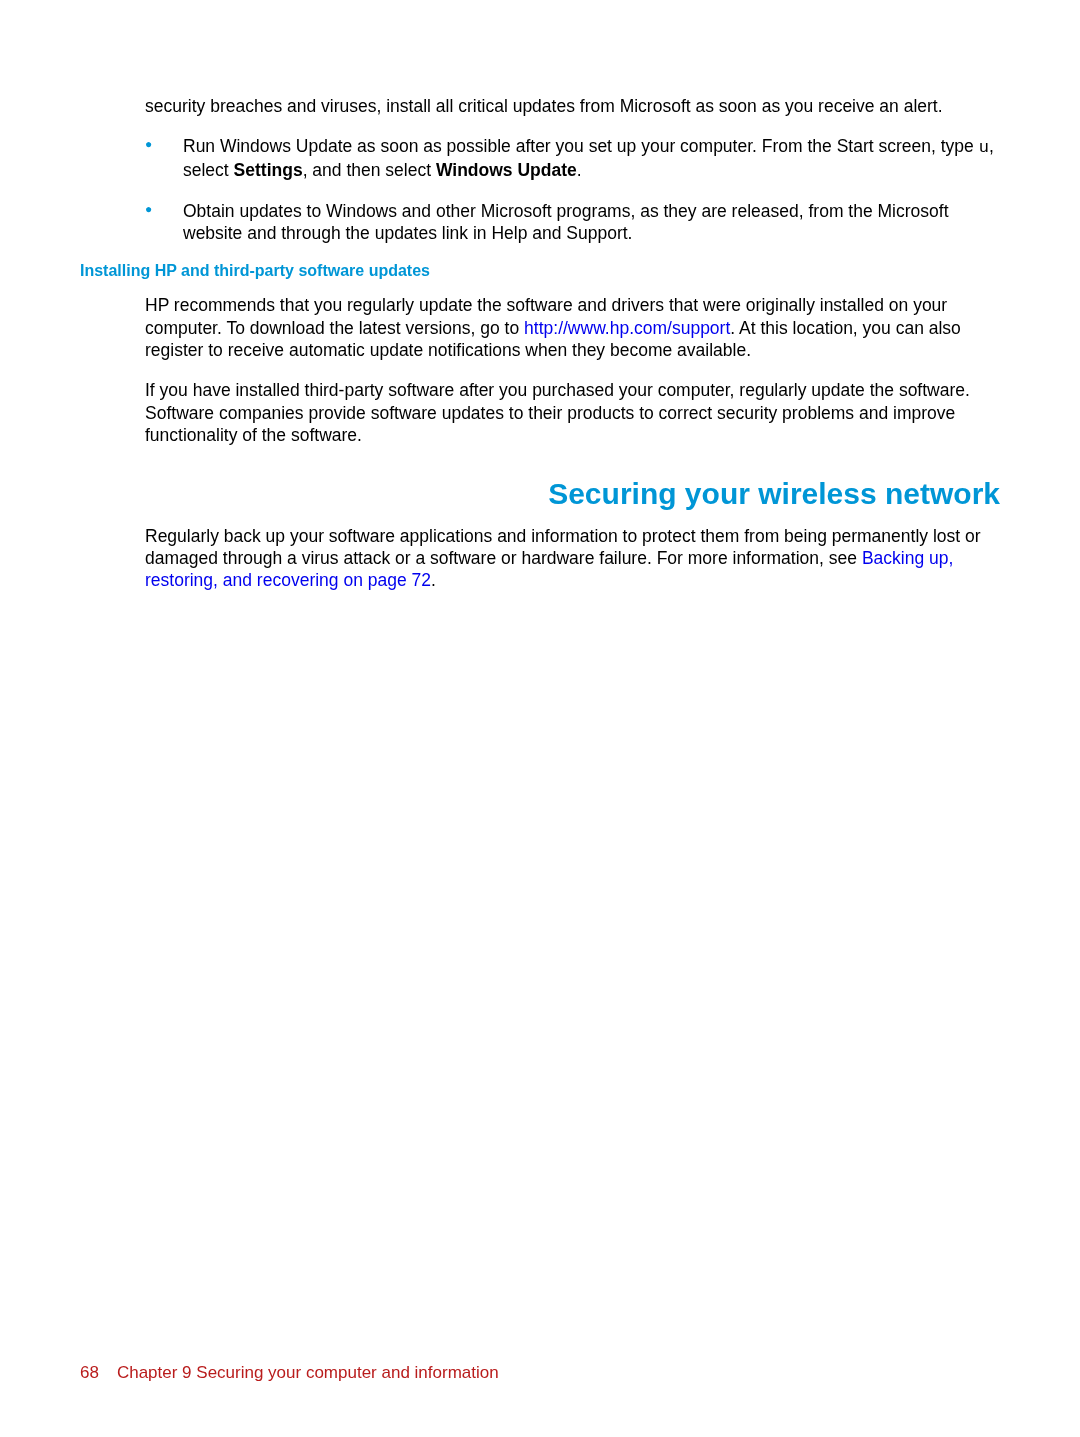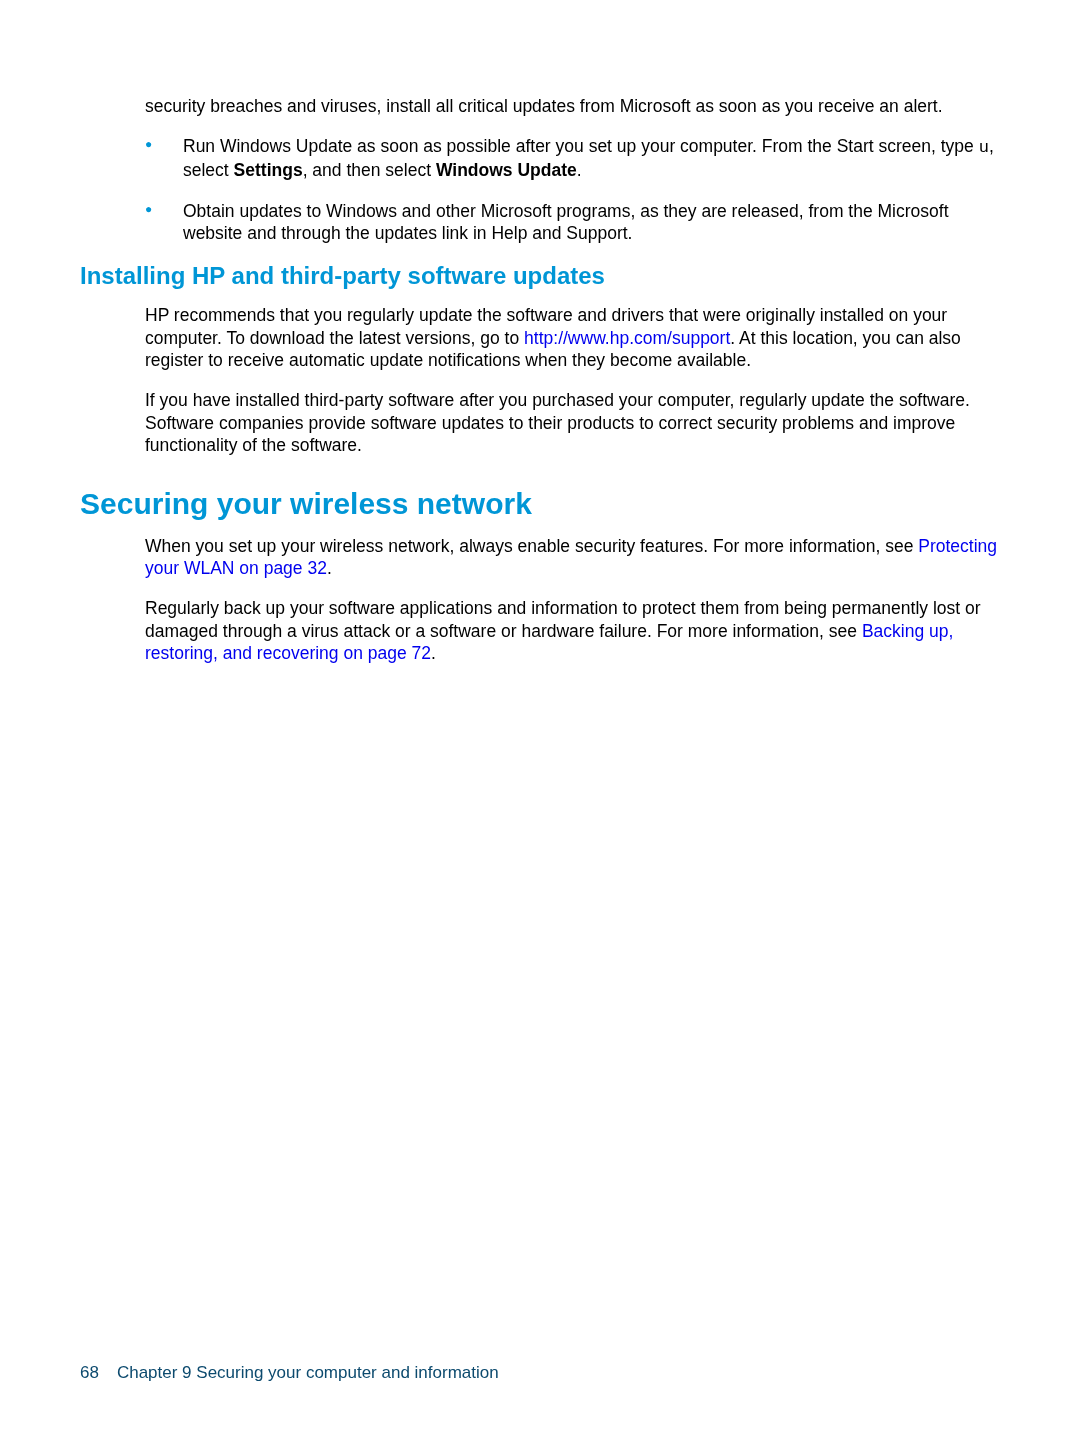--- a/index.html
+++ b/index.html
@@ -34,44 +34,45 @@
   ul.bullets li:last-child { margin-bottom: 0; }
   ul.bullets li::before {
     content: "●";
     position: absolute;
     left: 0;
     top: 2px;
     font-size: 12px;
     color: #0096d6;
   }
   .h3 {
-    font-size: 24px;
+    font-size: 16px;
     font-weight: bold;
     color: #0096d6;
     margin-top: 16px;
     margin-bottom: 14px;
   }
   .h2 {
     font-size: 30px;
     font-weight: bold;
     color: #0096d6;
     margin-top: 30px;
     margin-bottom: 14px;
+    text-align: right;
   }
   a.link {
     color: #0000ee;
   }
   .bold { font-weight: bold; }
   .mono { font-family: "Courier New", monospace; font-size: 17px; }
   .footer {
     position: absolute;
     bottom: 54px;
     left: 80px;
     font-size: 17px;
-    color: #0c4a6e;
+    color: #b91c1c;
   }
   .footer .page-num { margin-right: 18px; }
 </style>
 </head>
 <body>
 
 <div class="page">
 
   <p class="body-text para">security breaches and viruses, install all critical updates from Microsoft as soon as you receive an alert.</p>
 
@@ -86,23 +87,20 @@
   <h3 class="h3">Installing HP and third-party software updates</h3>
 
   <p class="body-text para">
     <span>HP recommends that you regularly update the software and drivers that were originally installed on your computer. To download the latest versions, go to </span><a class="link">http://www.hp.com/support</a><span>. At this location, you can also register to receive automatic update notifications when they become available.</span>
   </p>
 
   <p class="body-text para">If you have installed third-party software after you purchased your computer, regularly update the software. Software companies provide software updates to their products to correct security problems and improve functionality of the software.</p>
 
   <h2 class="h2">Securing your wireless network</h2>
 
-  <p class="body-text para">
-    <span>When you set up your wireless network, always enable security features. For more information, see </span><a class="link">Protecting your WLAN on page 32</a><span>.</span>
-  </p>
 
 
   <p class="body-text para">
     <span>Regularly back up your software applications and information to protect them from being permanently lost or damaged through a virus attack or a software or hardware failure. For more information, see </span><a class="link">Backing up, restoring, and recovering on page 72</a><span>.</span>
   </p>
 
   <div class="footer">
     <span class="page-num">68</span><span>Chapter 9   Securing your computer and information</span>
   </div>
 

